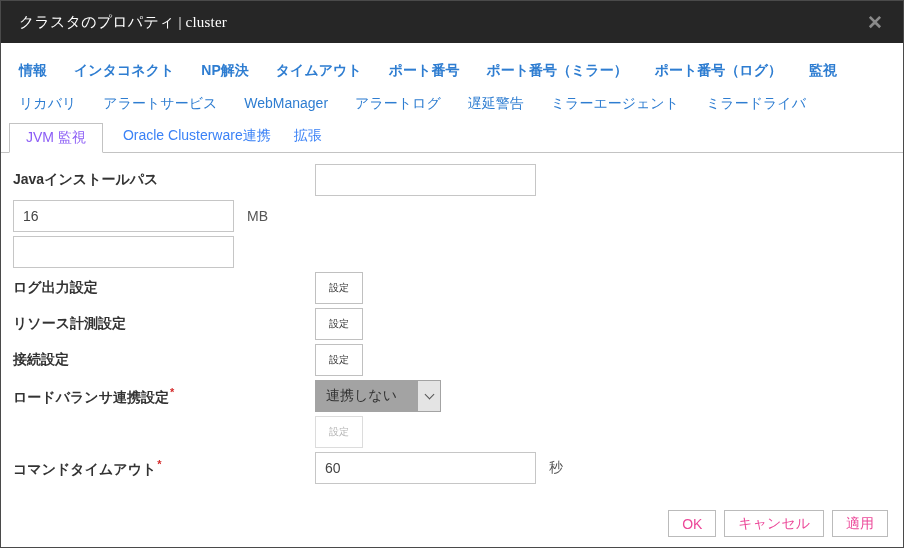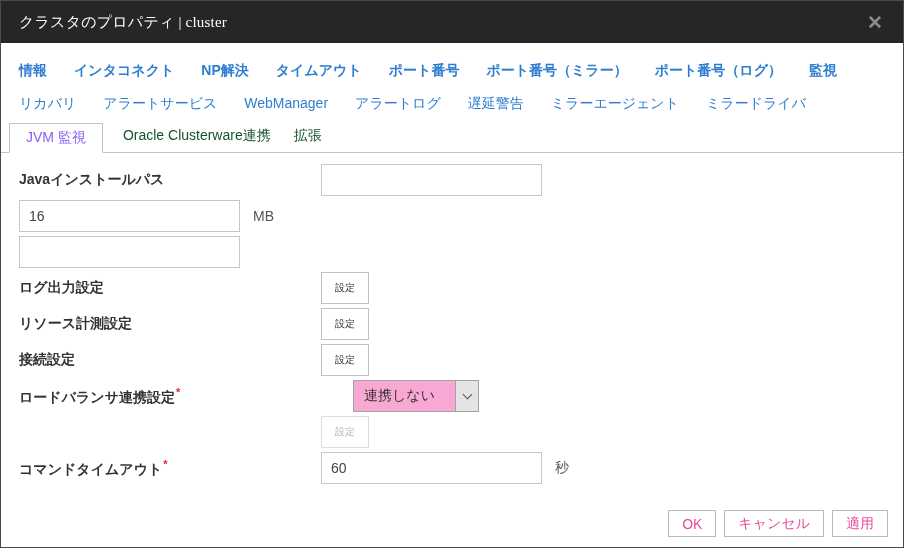--- a/index.html
+++ b/index.html
@@ -51,26 +51,26 @@
   }
   .tab.active {
     display: inline-flex; align-items: center; justify-content: center;
     height: 30px; padding: 0 16px;
     background: #fff; color: #8b5cf6;
     border: 1px solid #c3c3c3; border-bottom: 1px solid #fff;
     margin-bottom: -1px;
     white-space: nowrap;
   }
   .tablink {
-    color: #14532d; text-decoration: none; cursor: pointer;
+    color: #3b82f6; text-decoration: none; cursor: pointer;
     margin-left: 20px; padding-bottom: 7px; white-space: nowrap;
   }
   .tablink.last { margin-left: 23px; }
   
-  .form { margin-top: 11px; padding-left: 18px; }
+  .form { margin-top: 11px; padding-left: 12px; }
   .frow { display: flex; align-items: center; height: 32px; margin-bottom: 4px; }
   .frow .lbl {
     width: 302px; flex: 0 0 302px;
     font-size: 14px; font-weight: bold; color: #333;
     white-space: nowrap;
   }
   .req { color: #d42a2a; font-weight: bold; vertical-align: super; font-size: 11px; margin-left: 1px; }
   .tinput {
     width: 221px; height: 32px;
     border: 1px solid #c6c6c6; background: #fff;
@@ -82,22 +82,22 @@
   .setbtn {
     height: 32px; padding: 0 11px; min-width: 48px;
     background: #fff; border: 1px solid #c0c0c0;
     font-family: "Liberation Sans", "DejaVu Sans", sans-serif;
     font-size: 10px; color: #333; cursor: pointer;
   }
   .setbtn.disabled { border-color: #dcdcdc; color: #b4b4b4; cursor: default; }
   
   .select {
     width: 126px; height: 32px;
-    border: 1px solid #a3a3a3; background: #f9a8d4;
-    display: flex; align-items: stretch; cursor: pointer; margin-left: 32px;
+    border: 1px solid #a3a3a3; background: #a3a3a3;
+    display: flex; align-items: stretch; cursor: pointer;
   }
   .select .selval {
     flex: 1; display: flex; align-items: center;
     padding-left: 10px; font-size: 14px; color: #333; white-space: nowrap;
   }
   .select .chev {
     flex: 0 0 23px; background: #e4e4e4; border-left: 1px solid #a3a3a3;
     display: flex; align-items: center; justify-content: center;
   }
   .select .chev i {

